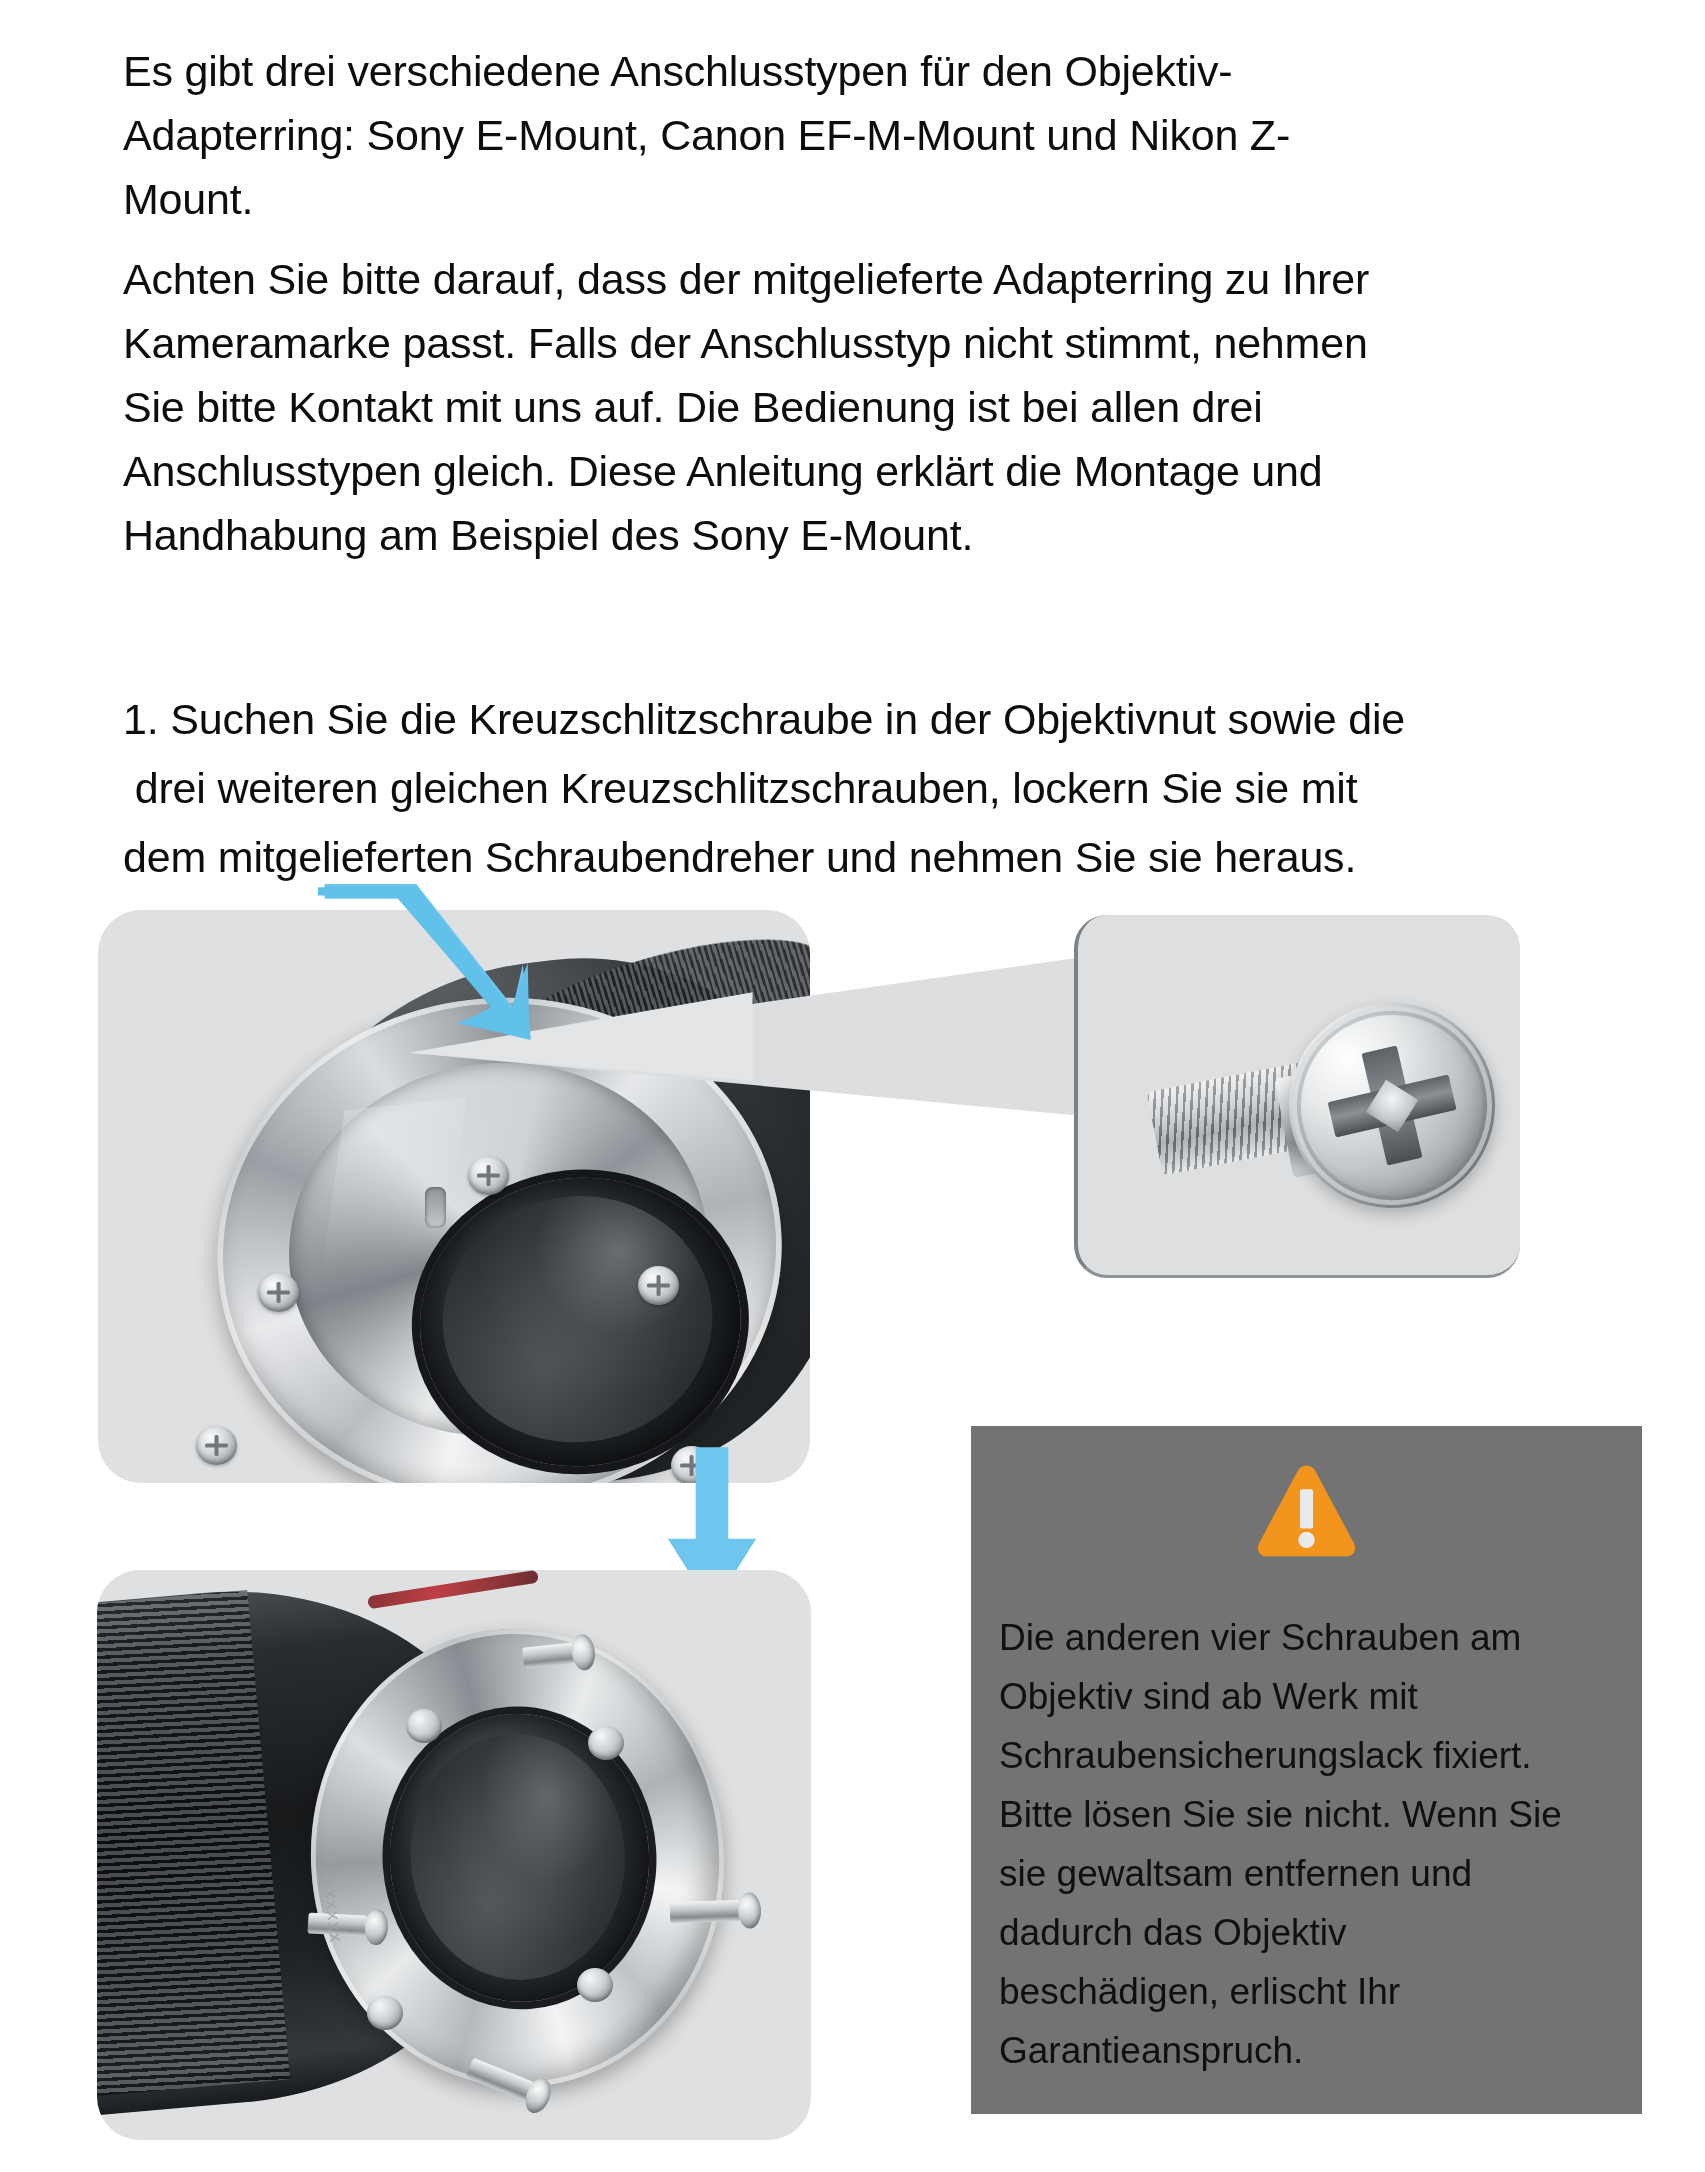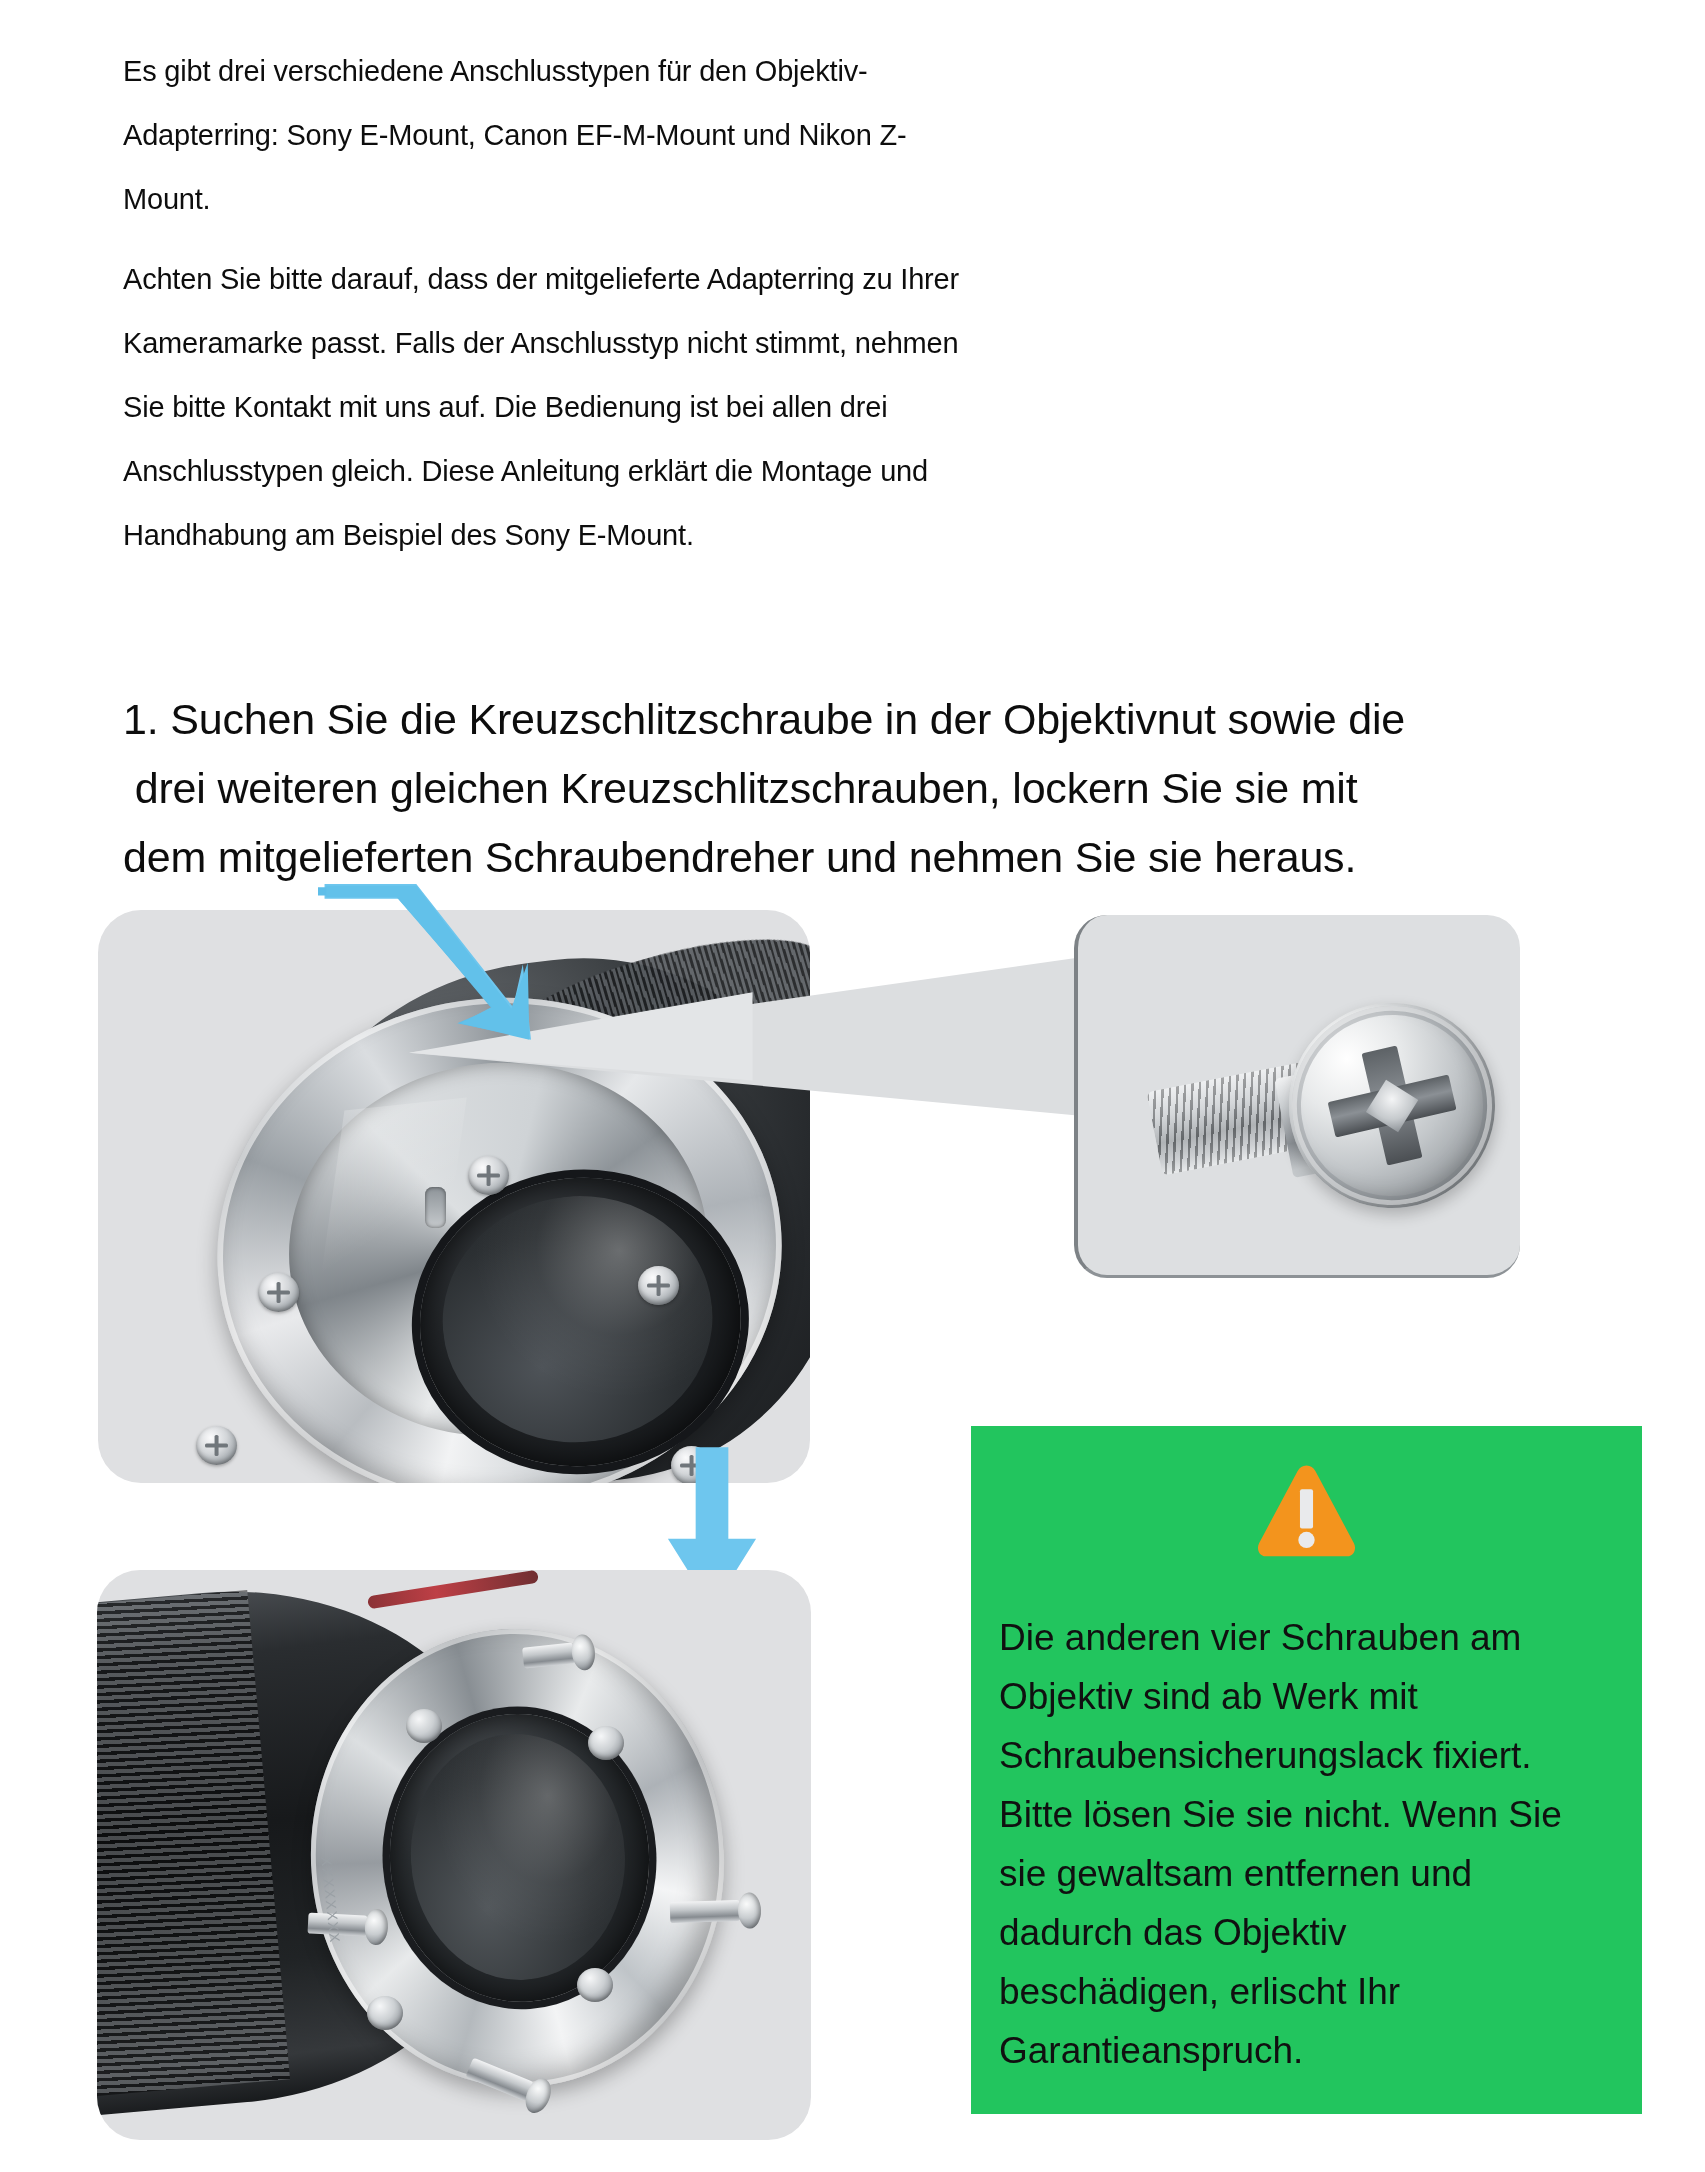--- a/index.html
+++ b/index.html
@@ -18,21 +18,21 @@
   }
 
   
   .intro-block {
     position: absolute;
     left: 123px;
     top: 39px;
     width: 1506px;
   }
   .para {
-    font-size: 29px;
+    font-size: 43px;
     line-height: 64px;
     letter-spacing: -0.2px;
     color: #0d0d0d;
     font-weight: 400;
     margin: 0;
     white-space: pre-wrap;
   }
   .para + .para { margin-top: 16px; }
 
   .step-block {
@@ -406,21 +406,21 @@
     font-family: "Liberation Sans", sans-serif;
   }
 
   
   .warning-box {
     position: absolute;
     left: 971px;
     top: 1426px;
     width: 671px;
     height: 688px;
-    background: #22c55e;
+    background: #737373;
   }
   .warning-icon-wrap {
     position: absolute;
     left: 0; right: 0;
     top: 36px;
     display: flex;
     justify-content: center;
   }
   .warning-text {
     position: absolute;

